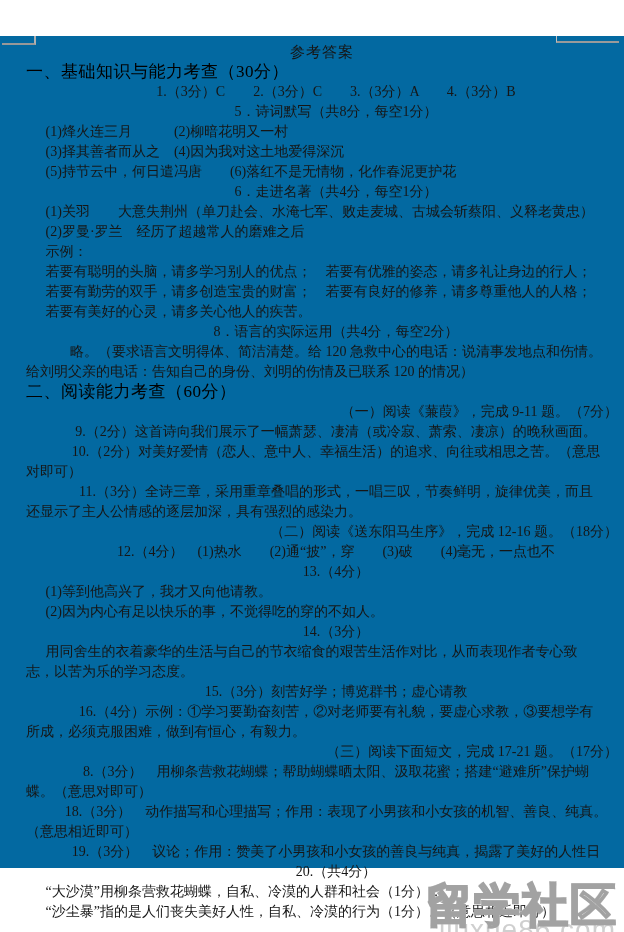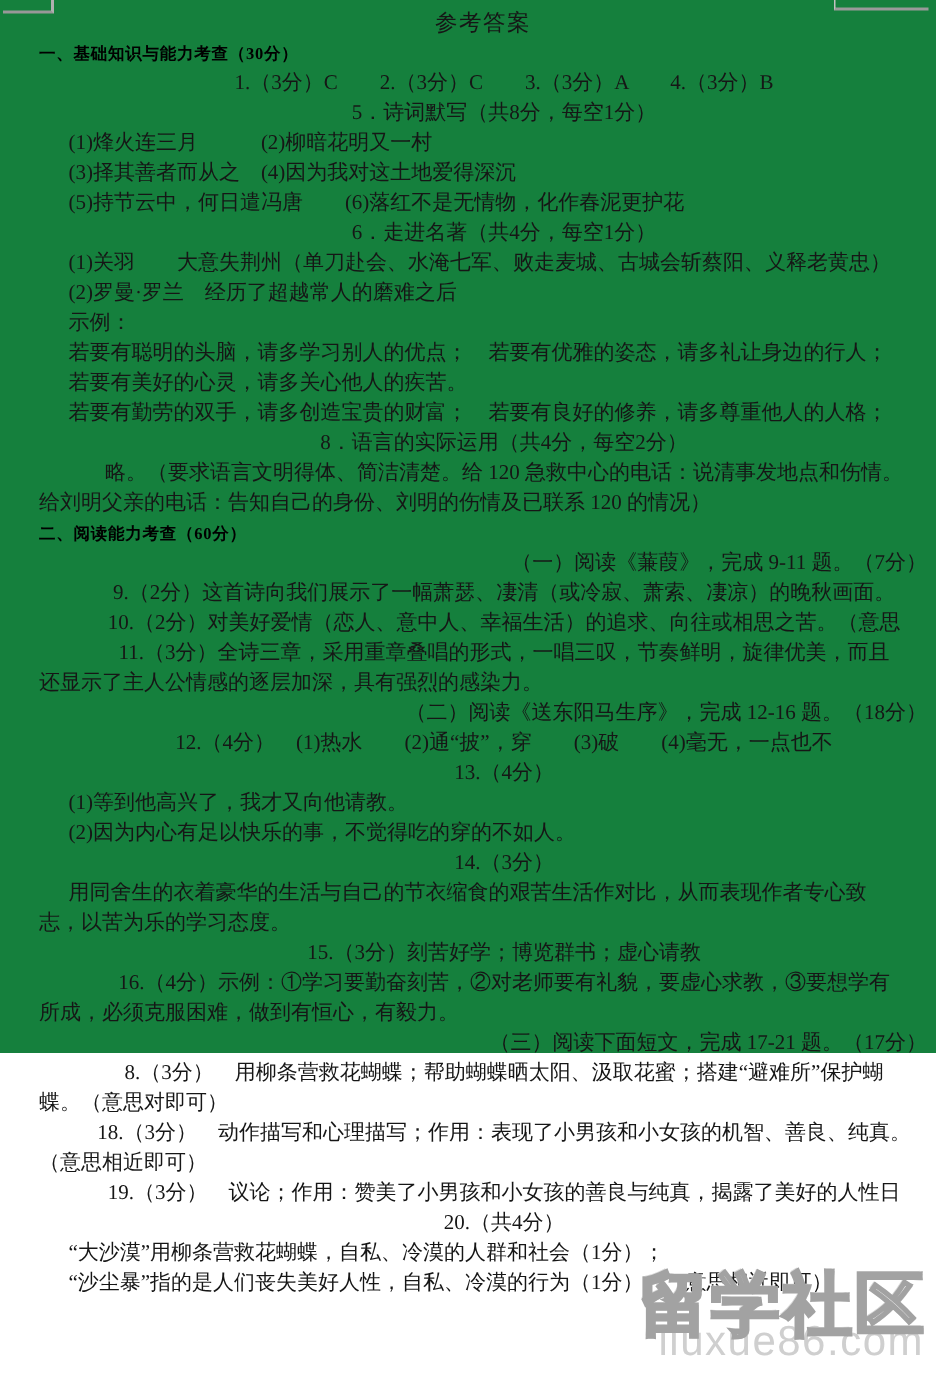--- a/index.html
+++ b/index.html
@@ -1,26 +1,26 @@
 <!DOCTYPE html>
 <html lang="zh"><head>
 <meta charset="utf-8">
 <title>参考答案</title>
 <style>
   html,body{margin:0;padding:0;background:#ffffff;}
   body{width:624px;height:932px;overflow:hidden;}
   .page{
-    position:relative;width:624px;height:702px;background:#15803d;
+    position:relative;width:624px;height:832px;background:#0369a1;
     font-family:"Liberation Serif","DejaVu Serif",serif;
-    font-size:14px;line-height:20px;color:#161616;
+    font-size:14px;line-height:20px;color:#161616;margin-top:36px;
   }
   .doc-body{position:absolute;top:6px;left:26px;right:6px;z-index:1;}
   .para{margin:0;white-space:pre;overflow:hidden;}
   .para.title{text-align:center;font-size:15px;letter-spacing:1px;}
-  .para.heading{font-weight:bold;font-size:11px;color:#000;letter-spacing:0.5px;}
+  .para.heading{font-weight:normal;font-size:17px;color:#000;letter-spacing:0.5px;}
   .para.item{text-indent:2em;text-align:center;}
   .para.sub{text-indent:1.4em;}
   .para.subhead{text-indent:2.3em;text-align:right;}
   .para.flush{text-indent:0;}
   
   .corner-tl{
     position:absolute;left:2px;top:0;width:32px;height:7px;z-index:0;
     border-right:2px solid #b0b0b0;border-bottom:2px solid #989898;
   }
   .corner-tr{
@@ -55,29 +55,30 @@
       <p class="para item">1.（3分）C　　2.（3分）C　　3.（3分）A　　4.（3分）B</p>
       <p class="para item">5．诗词默写（共8分，每空1分）</p>
       <p class="para sub">(1)烽火连三月　　　(2)柳暗花明又一村</p>
       <p class="para sub">(3)择其善者而从之　(4)因为我对这土地爱得深沉</p>
       <p class="para sub">(5)持节云中，何日遣冯唐　　(6)落红不是无情物，化作春泥更护花</p>
       <p class="para item">6．走进名著（共4分，每空1分）</p>
       <p class="para sub">(1)关羽　　大意失荆州（单刀赴会、水淹七军、败走麦城、古城会斩蔡阳、义释老黄忠）</p>
       <p class="para sub">(2)罗曼·罗兰　经历了超越常人的磨难之后</p>
       <p class="para sub">示例：</p>
       <p class="para sub">若要有聪明的头脑，请多学习别人的优点；　若要有优雅的姿态，请多礼让身边的行人；</p>
+      <p class="para sub">若要有勤劳的双手，请多创造宝贵的财富；　若要有良好的修养，请多尊重他人的人格；</p>
       <p class="para sub">若要有美好的心灵，请多关心他人的疾苦。</p>
-      <p class="para sub">若要有勤劳的双手，请多创造宝贵的财富；　若要有良好的修养，请多尊重他人的人格；</p>
       <p class="para item">8．语言的实际运用（共4分，每空2分）</p>
       <p class="para item">略。（要求语言文明得体、简洁清楚。给 120 急救中心的电话：说清事发地点和伤情。</p>
       <p class="para flush">给刘明父亲的电话：告知自己的身份、刘明的伤情及已联系 120 的情况）</p>
       <p class="para heading">二、阅读能力考查（60分）</p>
       <p class="para subhead">（一）阅读《蒹葭》，完成 9-11 题。（7分）</p>
       <p class="para item">9.（2分）这首诗向我们展示了一幅萧瑟、凄清（或冷寂、萧索、凄凉）的晚秋画面。</p>
       <p class="para item">10.（2分）对美好爱情（恋人、意中人、幸福生活）的追求、向往或相思之苦。（意思</p>
+      <p class="para flush">对即可）</p>
       <p class="para item">11.（3分）全诗三章，采用重章叠唱的形式，一唱三叹，节奏鲜明，旋律优美，而且</p>
       <p class="para flush">还显示了主人公情感的逐层加深，具有强烈的感染力。</p>
       <p class="para subhead">（二）阅读《送东阳马生序》，完成 12-16 题。（18分）</p>
       <p class="para item">12.（4分）　(1)热水　　(2)通“披”，穿　　(3)破　　(4)毫无，一点也不</p>
       <p class="para item">13.（4分）</p>
       <p class="para sub">(1)等到他高兴了，我才又向他请教。</p>
       <p class="para sub">(2)因为内心有足以快乐的事，不觉得吃的穿的不如人。</p>
       <p class="para item">14.（3分）</p>
       <p class="para sub">用同舍生的衣着豪华的生活与自己的节衣缩食的艰苦生活作对比，从而表现作者专心致</p>
       <p class="para flush">志，以苦为乐的学习态度。</p>

